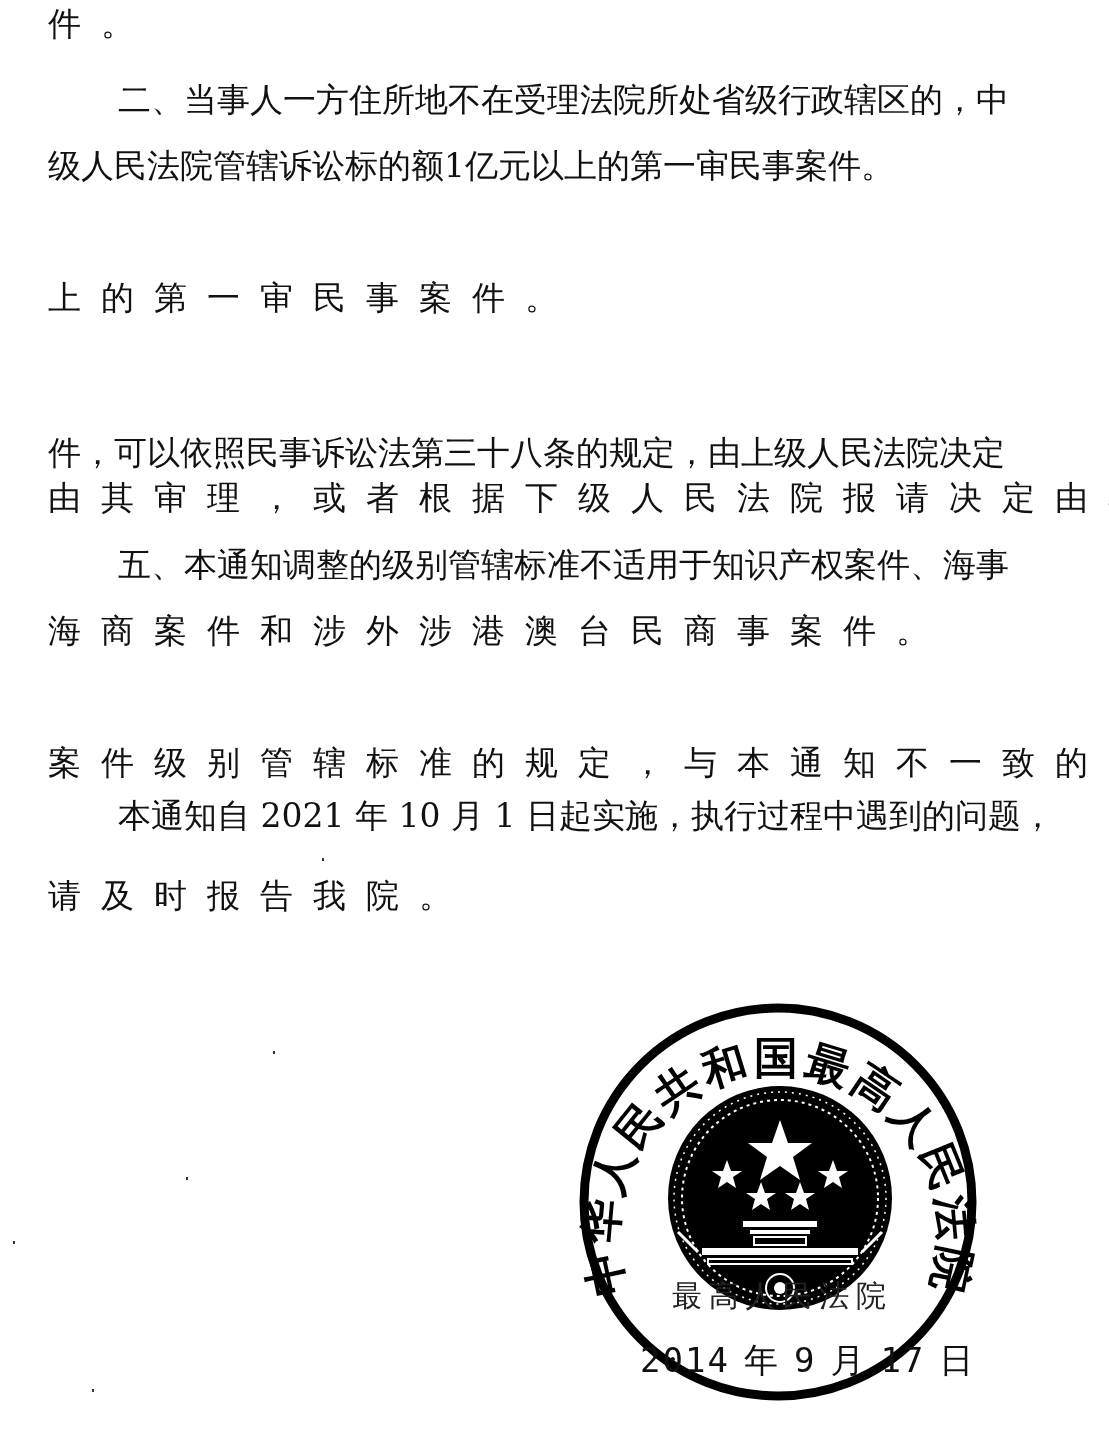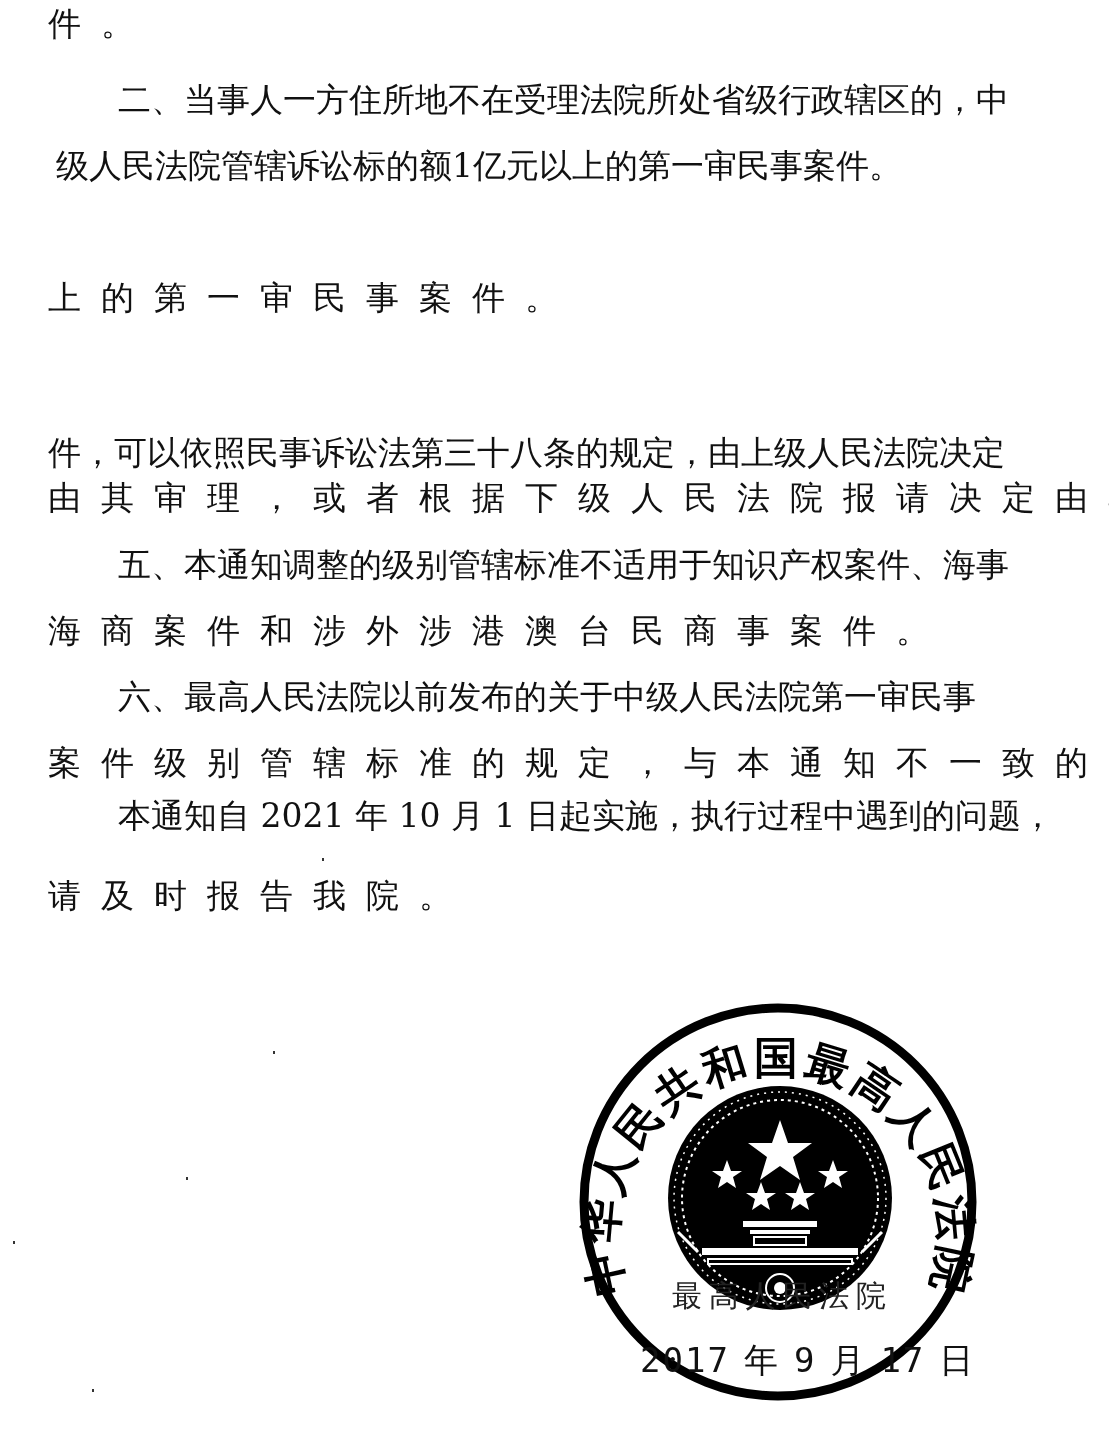--- a/index.html
+++ b/index.html
@@ -20,27 +20,26 @@
   .sig { position: absolute; left: 672px; top: 1278px; width: 214px; font-size: 30px; line-height: 36px;
          text-align: justify; text-align-last: justify; color: #222; }
 </style>
 </head>
 <body>
 
 <div class="page">
 
   <div class="line part" style="top: 4px; letter-spacing: 20px;">件。</div>
   <div class="line full indent" style="top: 80px; word-spacing: 0px; text-align-last: left; text-align: left; letter-spacing: 0px;">二、当事人一方住所地不在受理法院所处省级行政辖区的，中</div>
-  <div class="line full" style="top: 146px; word-spacing: 0px; text-align-last: left; text-align: left; letter-spacing: 0px; margin-left: 8px;">级人民法院管辖诉讼标的额1亿元以上的第一审民事案件。</div>
+  <div class="line full" style="top: 146px; word-spacing: 0px; text-align-last: left; text-align: left; letter-spacing: 0px;">级人民法院管辖诉讼标的额1亿元以上的第一审民事案件。</div>
   <div class="line part" style="top: 278px; letter-spacing: 20px;">上的第一审民事案件。</div>
   <div class="line full" style="top: 433px; word-spacing: 0px; text-align-last: left; text-align: center; letter-spacing: 0px;">件，可以依照民事诉讼法第三十八条的规定，由上级人民法院决定</div>
   <div class="line part" style="top: 478px; letter-spacing: 20px;">由其审理，或者根据下级人民法院报请决定由其审理。</div>
   <div class="line full indent" style="top: 545px; word-spacing: 0px; text-align-last: left; text-align: left; letter-spacing: 0px;">五、本通知调整的级别管辖标准不适用于知识产权案件、海事</div>
   <div class="line part" style="top: 611px; letter-spacing: 20px;">海商案件和涉外涉港澳台民商事案件。</div>
-  <div class="line full indent" style="top: 677px; word-spacing: 0px; text-align-last: left; text-align: left; letter-spacing: 0px;">六、最高人民法院以前发布的关于中级人民法院第一审民事</div>
   <div class="line part" style="top: 743px; letter-spacing: 20px;">案件级别管辖标准的规定，与本通知不一致的，不再适用。</div>
   <div class="line full indent" style="top: 796px; word-spacing: 0px; text-align-last: left; text-align: left; letter-spacing: 0px;">本通知自 2021 年 10 月 1 日起实施，执行过程中遇到的问题，</div>
   <div class="line part" style="top: 876px; letter-spacing: 20px;">请及时报告我院。</div>
 
   <div class="speck" style="left:707px;top:636px"></div>
   <div class="speck" style="left:322px;top:858px"></div>
   <div class="speck" style="left:273px;top:1051px"></div>
   <div class="speck" style="left:186px;top:1177px"></div>
   <div class="speck" style="left:13px;top:1241px"></div>
   <div class="speck" style="left:92px;top:1389px"></div>
@@ -73,16 +72,16 @@
       <path d="M 120 250 L 100 230 M 284 250 L 304 230" stroke="#fff" stroke-width="3"></path>
     </g>
     <text font-size="44" font-weight="bold" fill="#000" font-family="DejaVu Sans, sans-serif" letter-spacing="4">
       <textPath href="#ringPath" startOffset="50%" text-anchor="middle">中华人民共和国最高人民法院</textPath>
     </text>
   </svg>
 
   <div class="sig">最高人民法院</div>
 
   <div class="date">
-    <span>2017</span><span>年</span><span>9</span><span>月</span><span>17</span><span>日</span>
+    <span>2014</span><span>年</span><span>9</span><span>月</span><span>17</span><span>日</span>
   </div>
 
 </div>
 
 </body></html>

